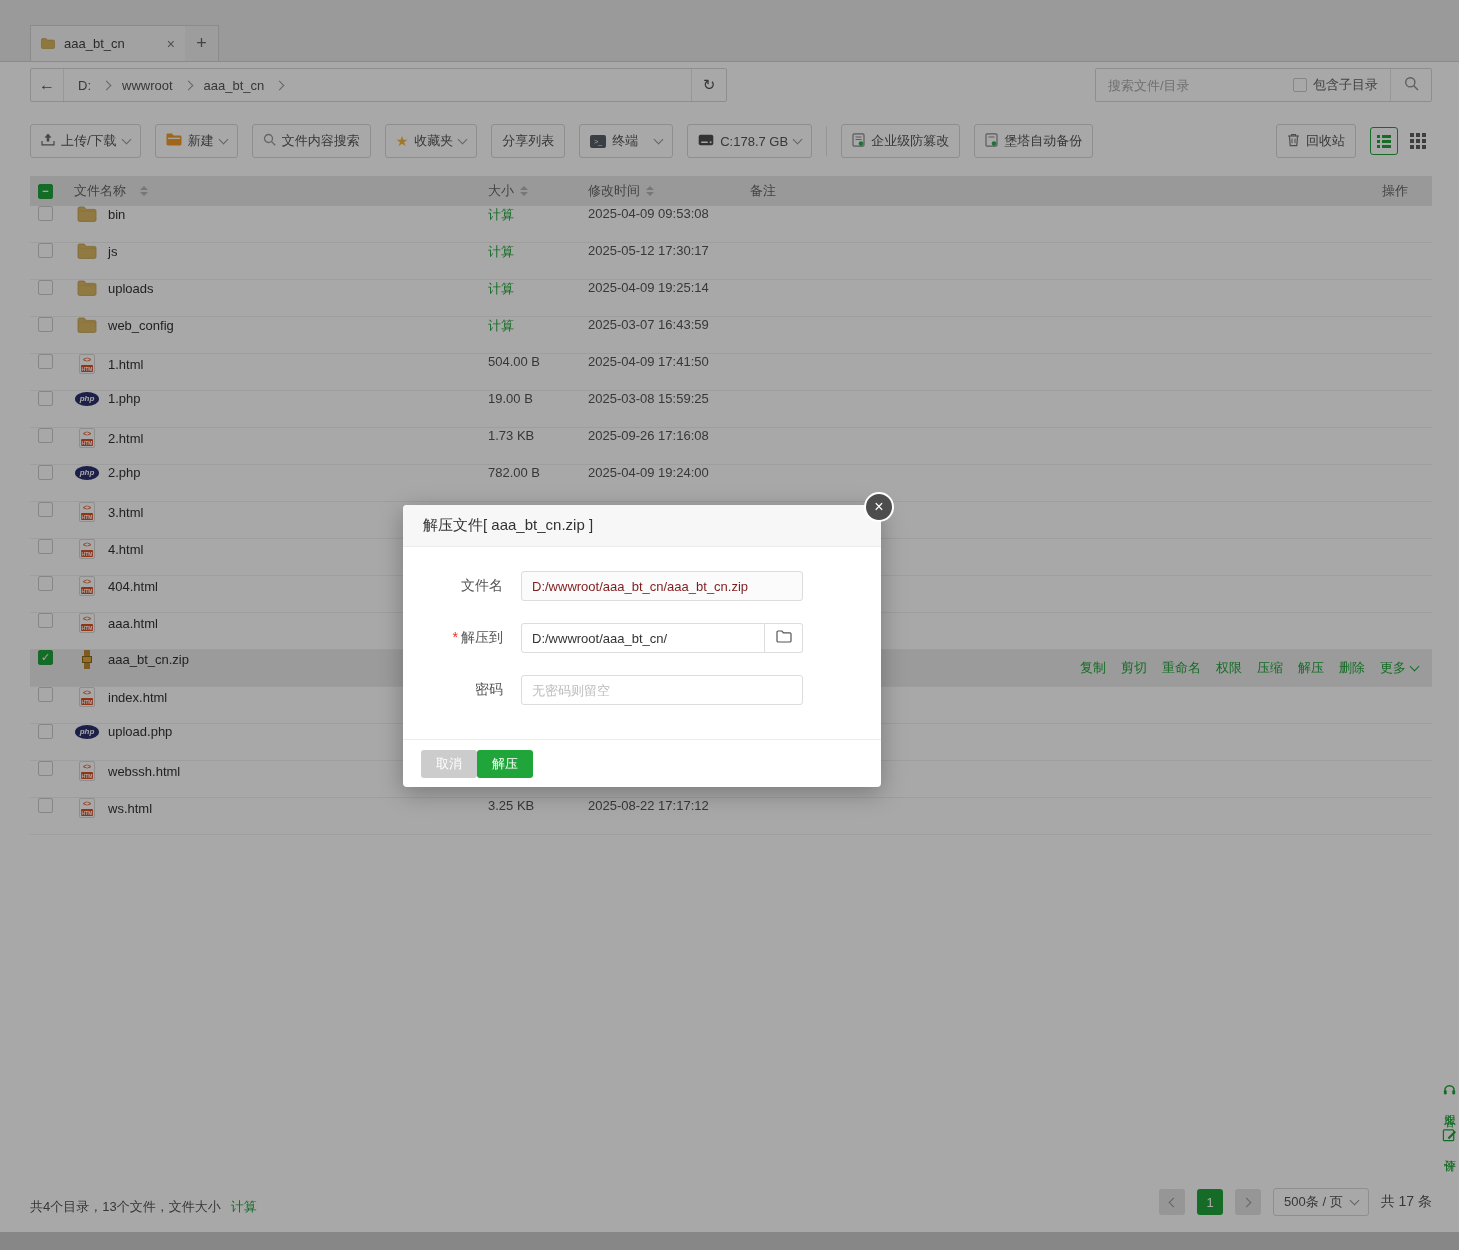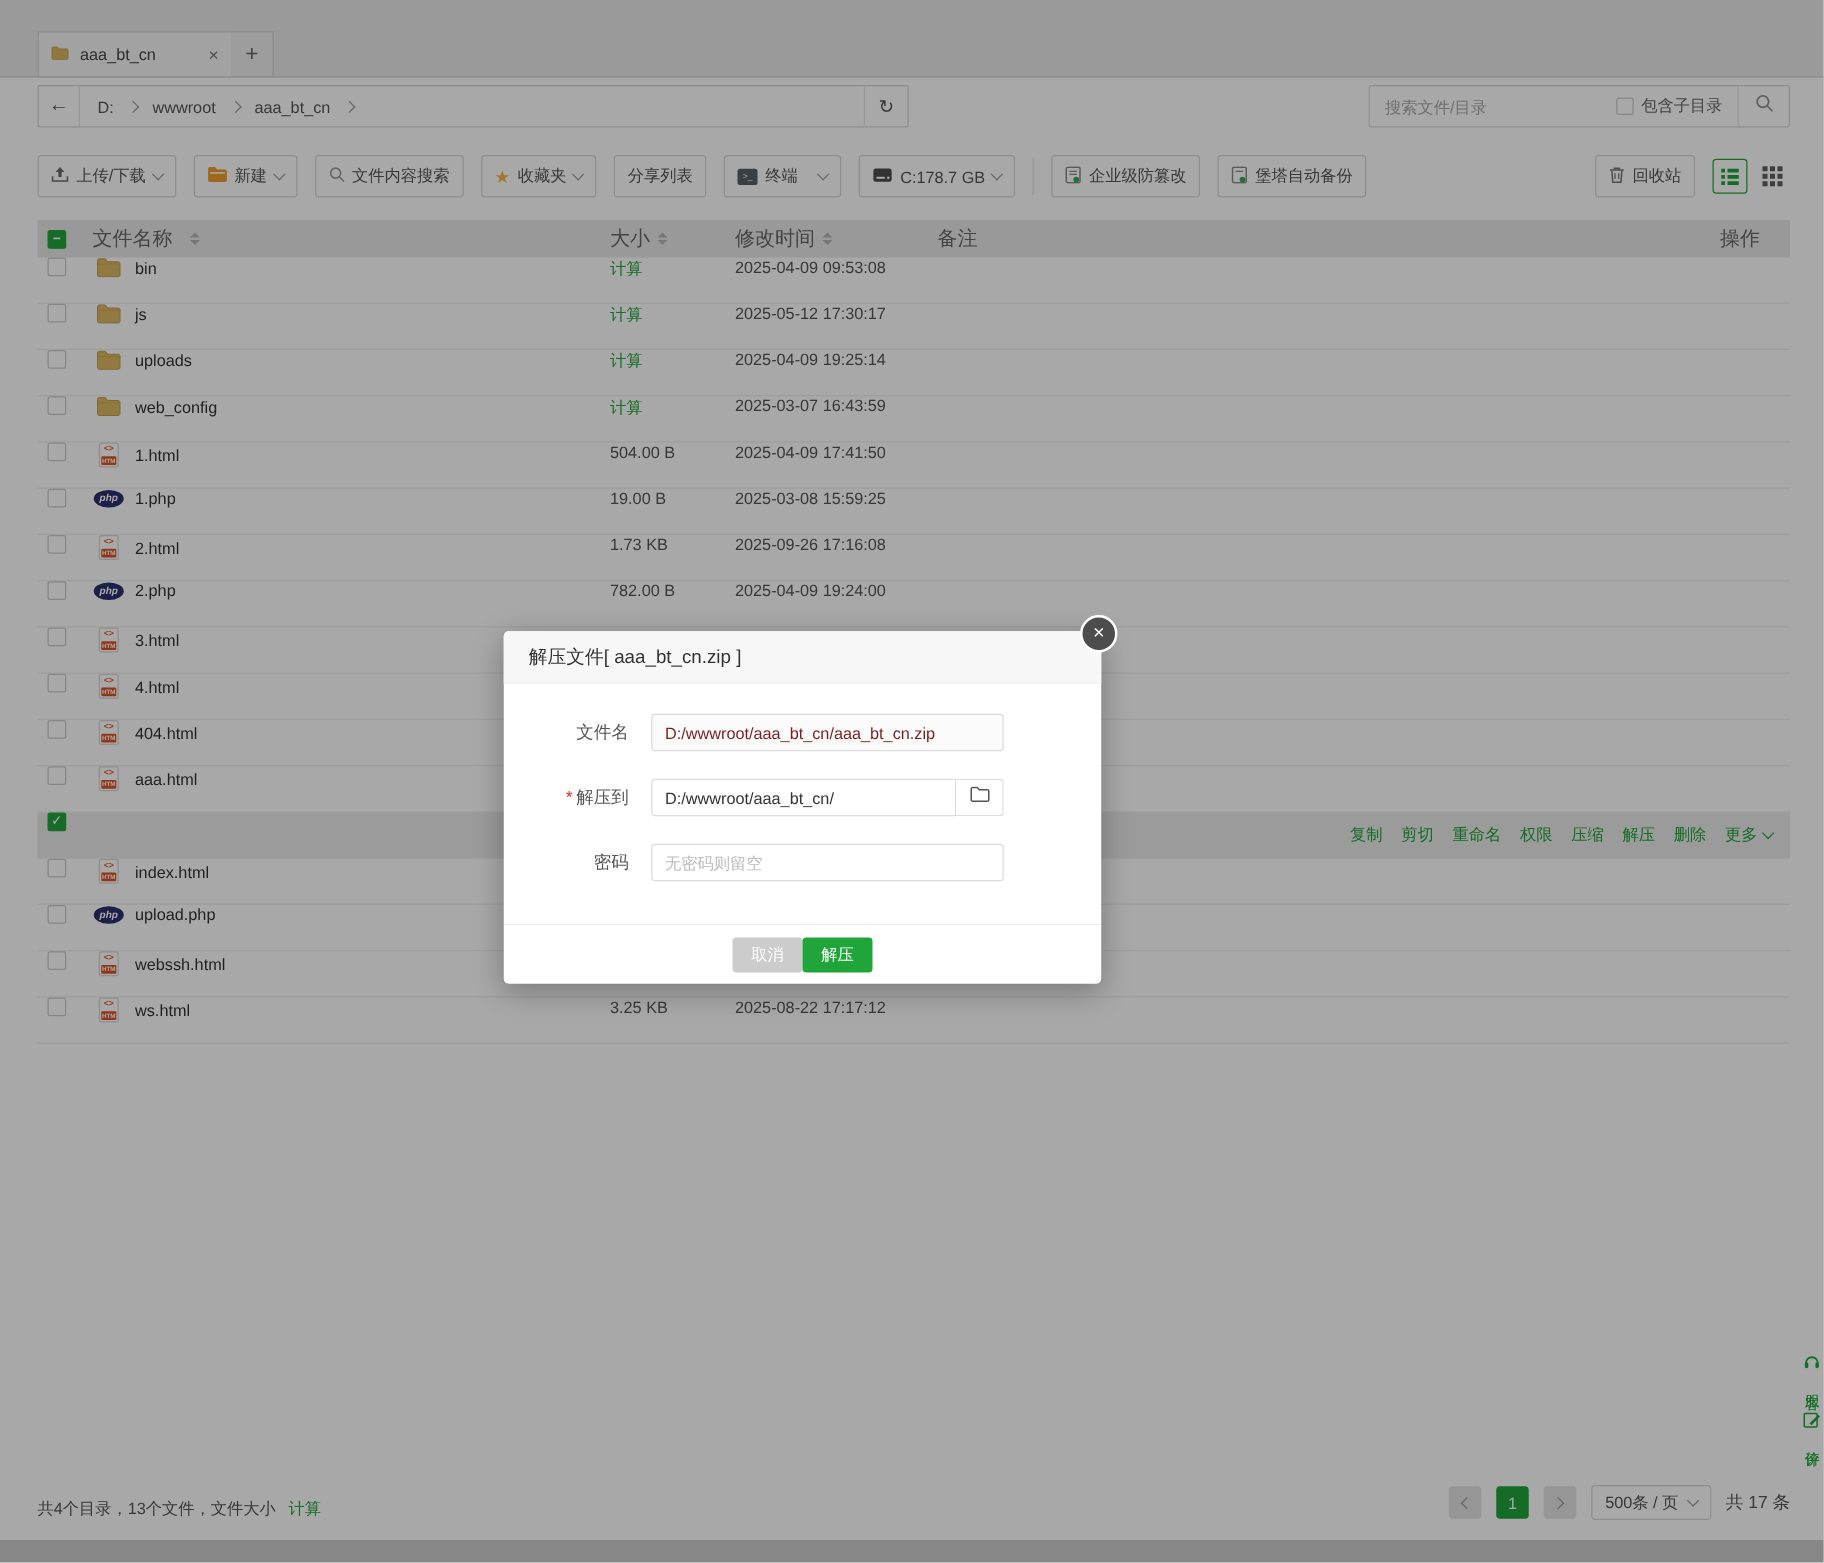--- a/index.html
+++ b/index.html
@@ -40,21 +40,21 @@
   .view-btn{width:28px;height:28px;border-radius:3px;display:flex;align-items:center;justify-content:center;box-sizing:border-box}
   .view-btn.list{border:1px solid #20a53a}
   .li-ico{display:flex;flex-direction:column;gap:2px}
   .li-ico .row{display:flex;gap:2px;align-items:center}
   .li-ico .sq{width:3px;height:3px;background:#20a53a}
   .li-ico .bar{width:9px;height:3px;background:#20a53a}
   .gr-ico{display:grid;grid-template-columns:repeat(3,4px);gap:2px}
   .gr-ico i{width:4px;height:4px;background:#5f5f5f}
   
   .filetable{position:absolute;top:176px;left:30px;right:27px}
-  .thead{height:30px;background:#e9e9e9;display:flex;align-items:center;font-size:16px;color:#666}
+  .thead{height:30px;background:#e9e9e9;display:flex;align-items:center;font-size:13px;color:#666}
   .col-check{width:44px;padding-left:8px;box-sizing:border-box;display:flex;align-items:center}
   .col-name{width:414px;display:flex;align-items:center;gap:8px}
   .col-size{width:100px;display:flex;align-items:center}
   .col-time{width:162px;display:flex;align-items:center}
   .col-note{flex:1}
   .col-action{width:140px;text-align:right;padding-right:24px;box-sizing:border-box}
   .sort{display:inline-flex;flex-direction:column;margin-left:6px;gap:2px}
   .sort .up{width:0;height:0;border-left:4px solid transparent;border-right:4px solid transparent;border-bottom:4px solid #b5b5b5}
   .sort .down{width:0;height:0;border-left:4px solid transparent;border-right:4px solid transparent;border-top:4px solid #b5b5b5}
   .cbox{width:15px;height:15px;border:1px solid #ccc;border-radius:2px;background:#fff;box-sizing:border-box;display:flex;align-items:center;justify-content:center;color:#fff;font-size:11px;line-height:1;flex-shrink:0}
@@ -108,21 +108,21 @@
   .frow:last-child{margin-bottom:0}
   .flabel{width:100px;text-align:right;font-size:14px;color:#555;flex-shrink:0}
   .req{color:#f02a2a;margin-right:3px}
   .fctrl{margin-left:18px;display:flex;align-items:center}
   .mi{height:30px;box-sizing:border-box;border:1px solid #dcdcdc;border-radius:3px;padding:0 10px;font-size:13px;color:#333;outline:none;font-family:inherit;background:#fff}
   .mi::placeholder{color:#bbb}
   .mi.disabled{background:#fbfbfb;color:#7f1d1d}
   .w-full{width:282px}
   .w-dest{width:244px;border-radius:3px 0 0 3px}
   .browse-btn{width:38px;height:30px;border:1px solid #dcdcdc;border-left:none;border-radius:0 3px 3px 0;display:flex;align-items:center;justify-content:center;background:#fff;box-sizing:border-box}
-  .modal-foot{height:47px;border-top:1px solid #ececec;display:flex;align-items:center;justify-content:center;padding:0 18px;border-radius:0 0 4px 4px}
+  .modal-foot{height:47px;border-top:1px solid #ececec;display:flex;align-items:center;justify-content:flex-start;padding:0 18px;border-radius:0 0 4px 4px}
   .btn-cancel{min-width:30px;height:28px;background:#ccc;color:#fff;border-radius:3px;display:flex;align-items:center;justify-content:center;font-size:13px;padding:0 13px}
   .btn-ok{min-width:30px;height:28px;background:#20a53a;color:#fff;border-radius:3px;display:flex;align-items:center;justify-content:center;font-size:13px;padding:0 13px}
 </style>
 </head>
 <body>
 
 <div class="tabbar">
   <div class="tab">
     <span>
       <svg width="14" height="11" viewBox="0 0 14 11">
@@ -561,20 +561,26 @@
     <div class="col-time">
           <span class="ftime"></span>
         </div>
     <div class="col-note"></div>
   </div>
 
   <div class="trow selected">
     <div class="col-check">
           <span class="cbox checked"></span>
         </div>
+    <div class="col-name">
+      <span class="ficon">
+            <span class="zip-ico"><span class="s1"></span><span class="s2"></span><span class="s3"></span><span class="strap"></span><span class="buckle"></span></span>
+          </span>
+      <span class="fname">aaa_bt_cn.zip</span>
+    </div>
     <div class="col-size">
           <span class="fsize"></span>
         </div>
     <div class="col-time">
           <span class="ftime"></span>
         </div>
     <div class="col-note"></div>
   <div class="row-actions">
           <span>复制</span>
           <span>剪切</span>

